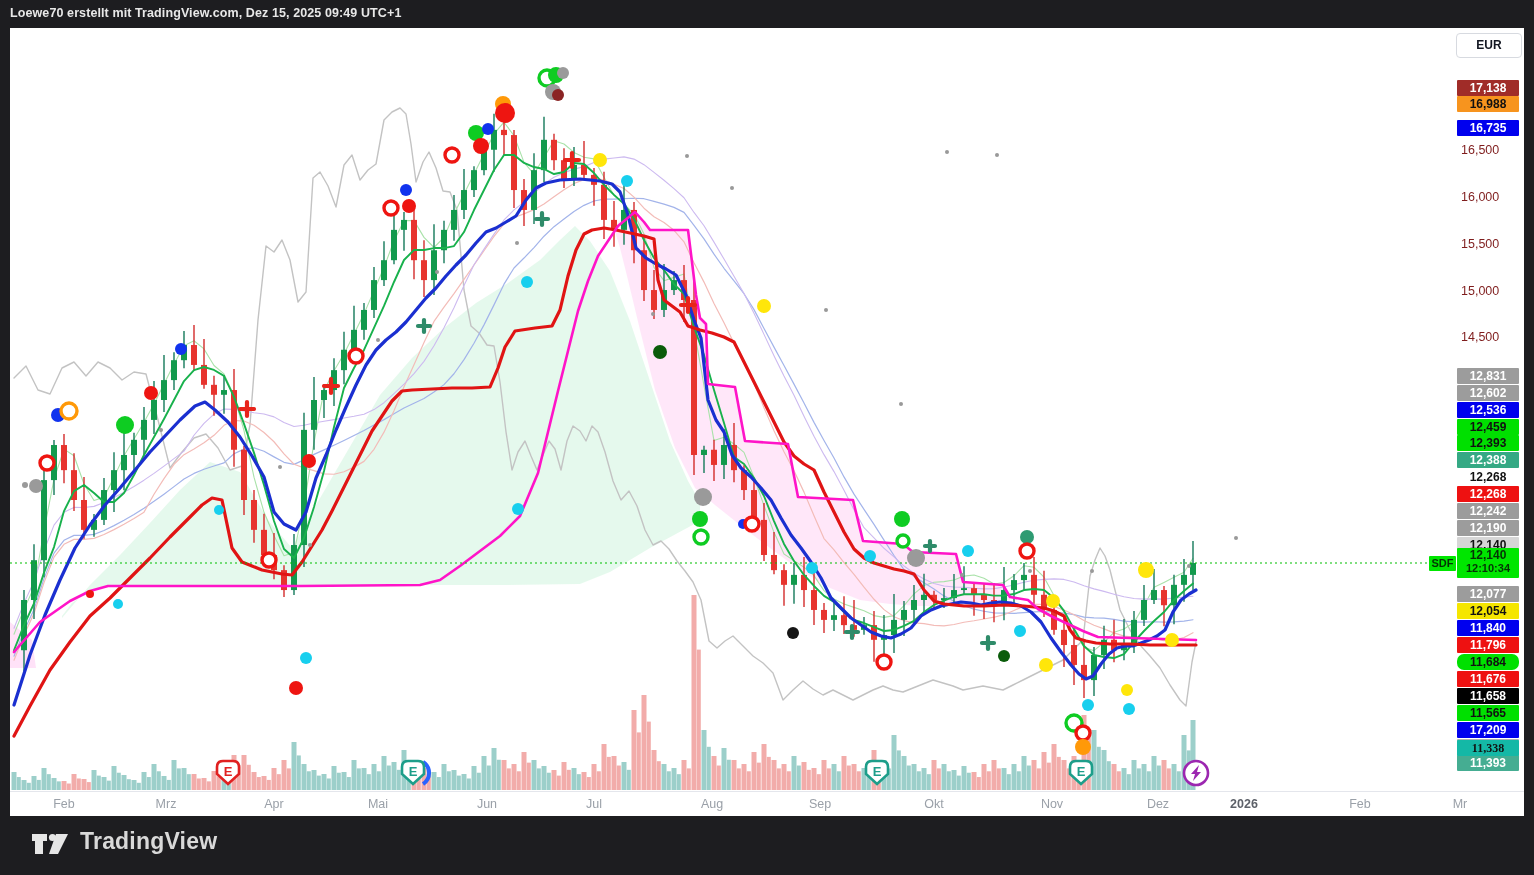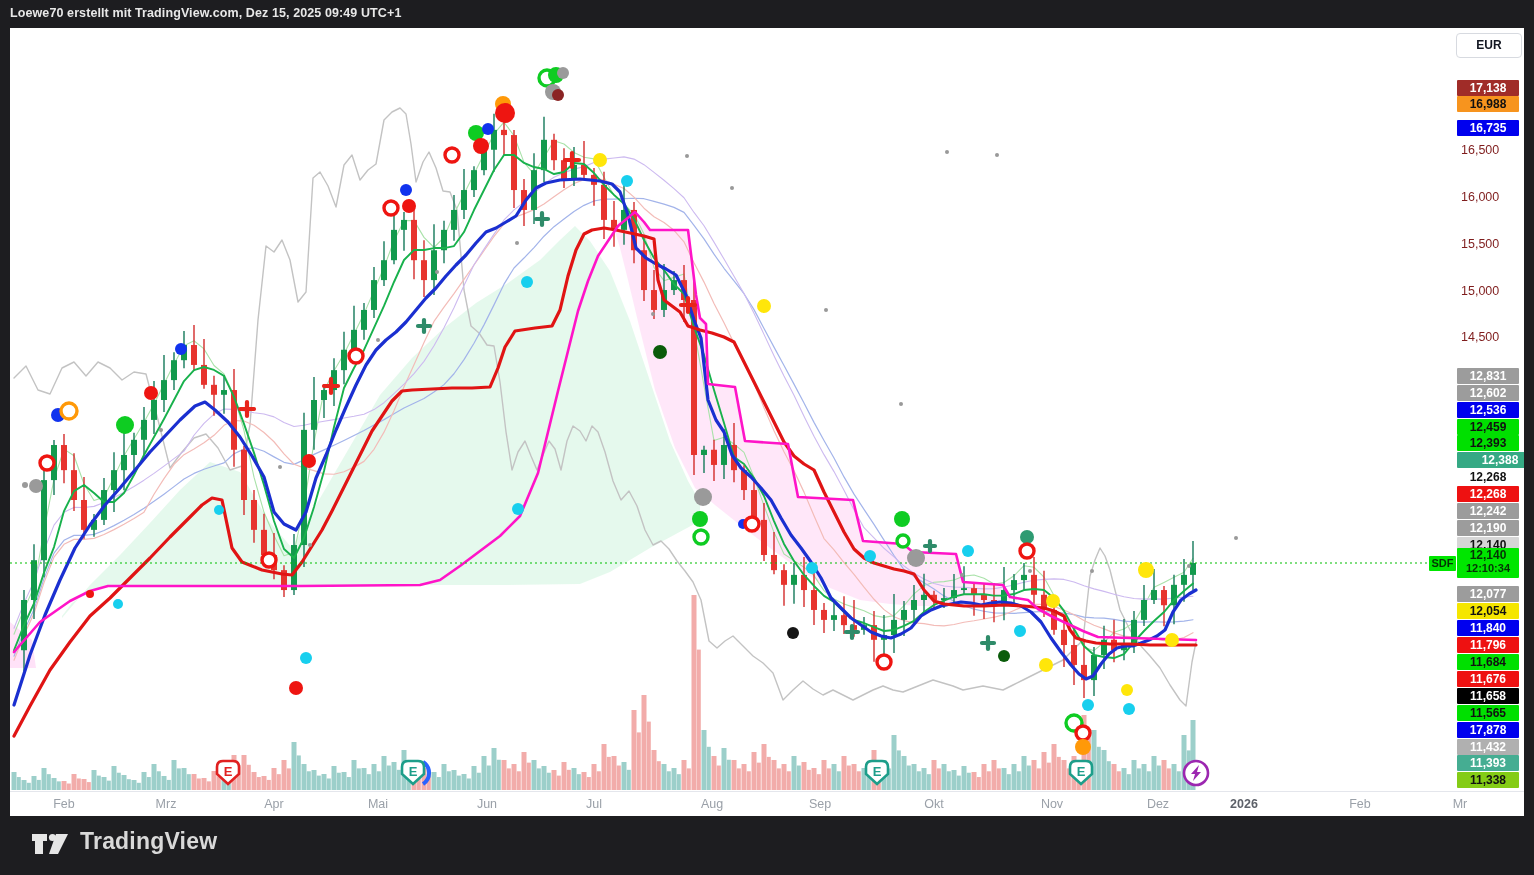--- a/index.html
+++ b/index.html
@@ -657,39 +657,39 @@
       <div class="ylab" style="top: 263px;">15,000</div>
       <div class="ylab" style="top: 309px;">14,500</div>
       <div class="badge" style="top: 60px; background: rgb(160, 44, 40); color: rgb(255, 255, 255);">17,138</div>
       <div class="badge" style="top: 76px; background: rgb(247, 148, 30); color: rgb(17, 17, 17);">16,988</div>
       <div class="badge" style="top: 100px; background: rgb(0, 0, 238); color: rgb(255, 255, 255);">16,735</div>
       <div class="badge" style="top: 348px; background: rgb(156, 156, 156); color: rgb(255, 255, 255);">12,831</div>
       <div class="badge" style="top: 365px; background: rgb(156, 156, 156); color: rgb(255, 255, 255);">12,602</div>
       <div class="badge" style="top: 382px; background: rgb(0, 0, 238); color: rgb(255, 255, 255);">12,536</div>
       <div class="badge" style="top: 399px; background: rgb(0, 224, 0); color: rgb(17, 17, 17);">12,459</div>
       <div class="badge" style="top: 415px; background: rgb(0, 224, 0); color: rgb(17, 17, 17);">12,393</div>
-      <div class="badge" style="top: 432px; background: rgb(53, 169, 132); color: rgb(255, 255, 255); padding-left: 12px;">12,388</div>
+      <div class="badge" style="top: 432px; background: rgb(53, 169, 132); color: rgb(255, 255, 255);">12,388</div>
       <div class="badge" style="top: 449px; background: rgb(255, 255, 255); color: rgb(17, 17, 17);">12,268</div>
       <div class="badge" style="top: 466px; background: rgb(238, 17, 17); color: rgb(255, 255, 255);">12,268</div>
       <div class="badge" style="top: 483px; background: rgb(156, 156, 156); color: rgb(255, 255, 255);">12,242</div>
       <div class="badge" style="top: 500px; background: rgb(156, 156, 156); color: rgb(255, 255, 255);">12,190</div>
       <div class="badge" style="top: 517px; background: rgb(214, 214, 214); color: rgb(17, 17, 17);">12,140</div>
       <div class="badge cur" style="top: 535px; background: rgb(0, 230, 0); color: rgb(5, 51, 5);">12,140<span class="tm">12:10:34</span></div>
       <div class="badge" style="top: 566px; background: rgb(156, 156, 156); color: rgb(255, 255, 255);">12,077</div>
       <div class="badge" style="top: 583px; background: rgb(245, 230, 0); color: rgb(17, 17, 17);">12,054</div>
       <div class="badge" style="top: 600px; background: rgb(0, 0, 238); color: rgb(255, 255, 255);">11,840</div>
       <div class="badge" style="top: 617px; background: rgb(238, 17, 17); color: rgb(255, 255, 255);">11,796</div>
-      <div class="badge" style="top: 634px; background: rgb(0, 224, 0); color: rgb(17, 17, 17);">11,684</div>
+      <div class="badge" style="top: 634px; background: rgb(0, 224, 0); color: rgb(17, 17, 17); border-radius: 7px;">11,684</div>
       <div class="badge" style="top: 651px; background: rgb(238, 17, 17); color: rgb(255, 255, 255);">11,676</div>
       <div class="badge" style="top: 668px; background: rgb(0, 0, 0); color: rgb(255, 255, 255);">11,658</div>
       <div class="badge" style="top: 685px; background: rgb(0, 224, 0); color: rgb(17, 17, 17);">11,565</div>
-      <div class="badge" style="top: 702px; background: rgb(0, 0, 238); color: rgb(255, 255, 255);">17,878</div>
+      <div class="badge" style="top: 702px; background: rgb(0, 0, 238); color: rgb(255, 255, 255);">17,209</div>
       <div class="badge" style="top: 719px; background: rgb(176, 176, 176); color: rgb(255, 255, 255);">11,432</div>
       <div class="badge" style="top: 735px; background: rgb(69, 173, 146); color: rgb(255, 255, 255);">11,393</div>
-      <div class="badge" style="top: 752px; background: #84cc16; color: rgb(17, 17, 17);">11,338</div>
+      <div class="badge" style="top: 720px; background: #14b8a6; color: rgb(17, 17, 17); font-family: Liberation Serif, serif;">11,338</div>
     </div>
   <div id="eur-btn">EUR</div>
   <div id="sdf-tag">SDF</div>
 
   <div id="taxis">
       <div class="mtick" style="left: 54px;">Feb</div>
       <div class="mtick" style="left: 156px;">Mrz</div>
       <div class="mtick" style="left: 264px;">Apr</div>
       <div class="mtick" style="left: 368px;">Mai</div>
       <div class="mtick" style="left: 477px;">Jun</div>

